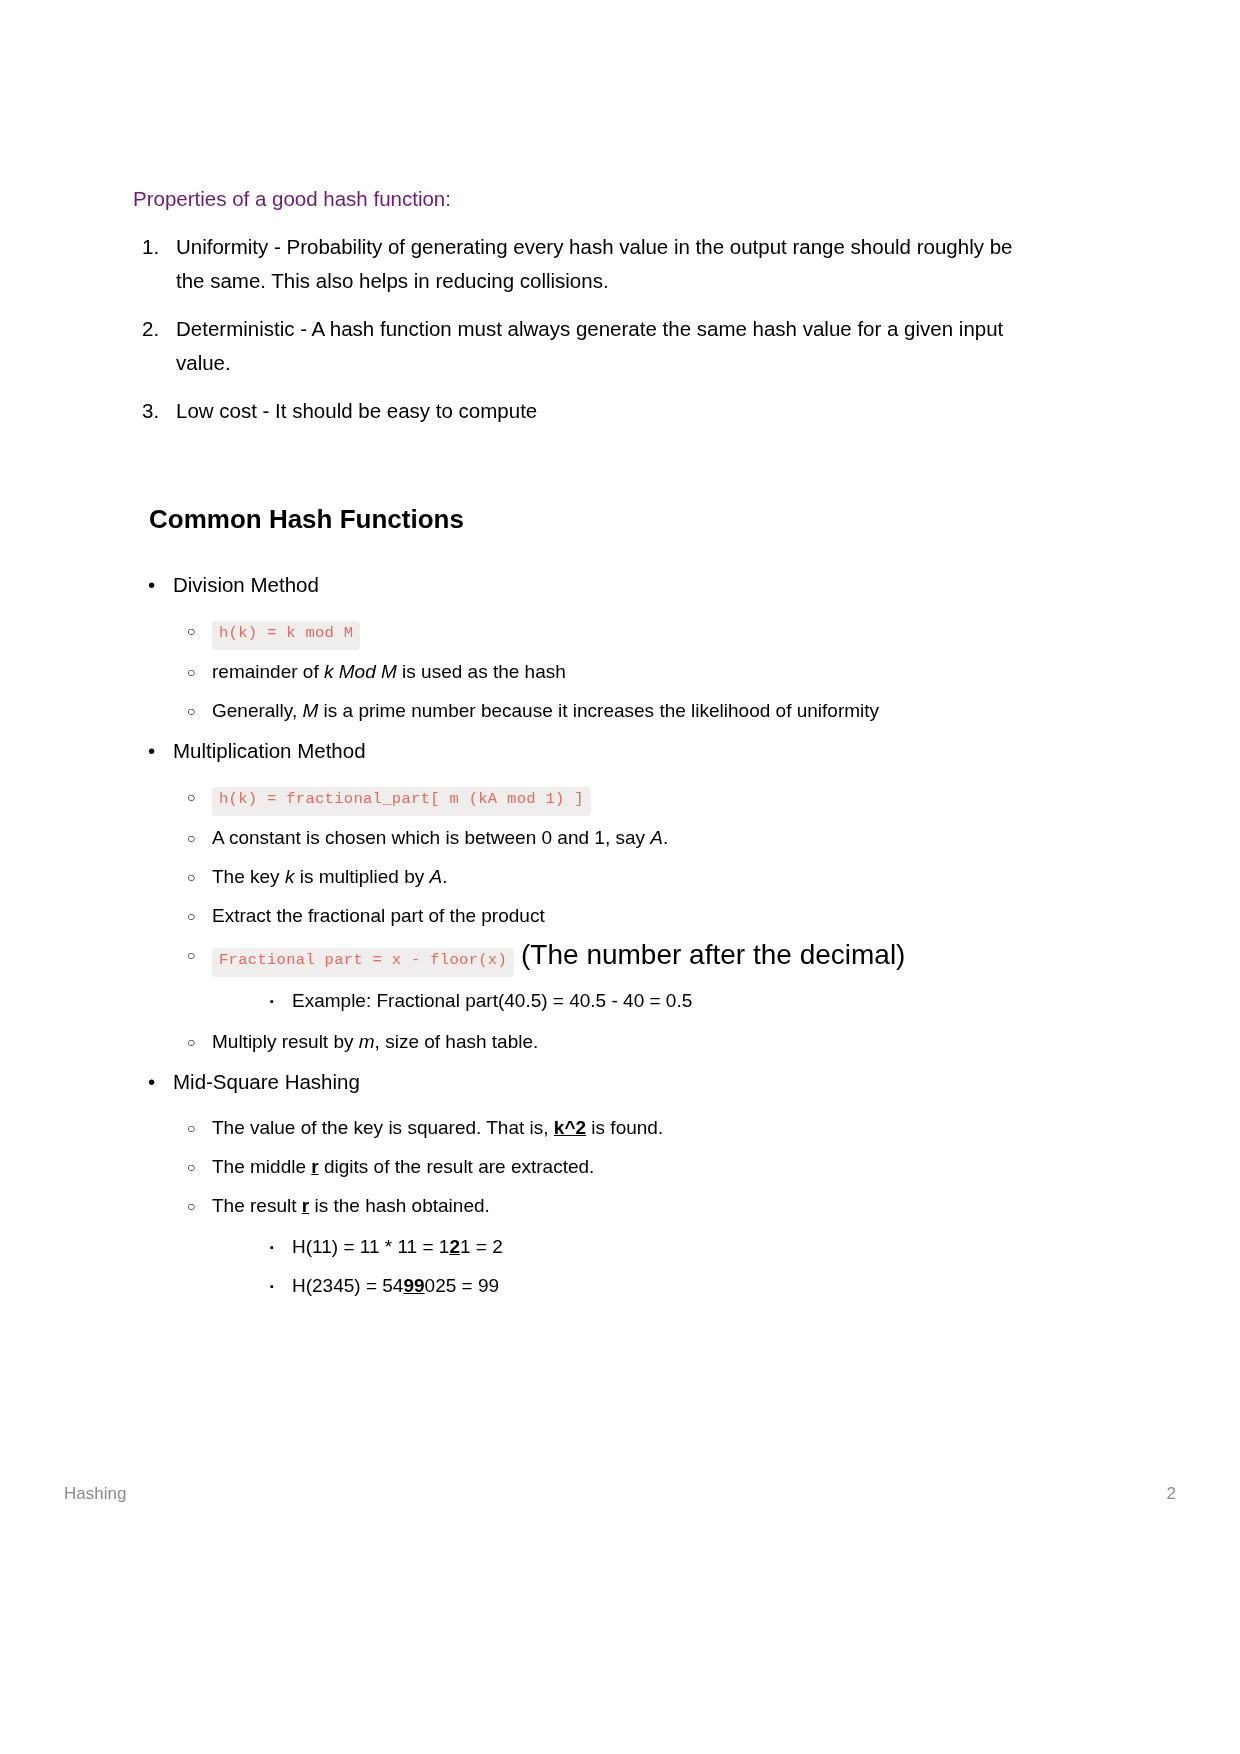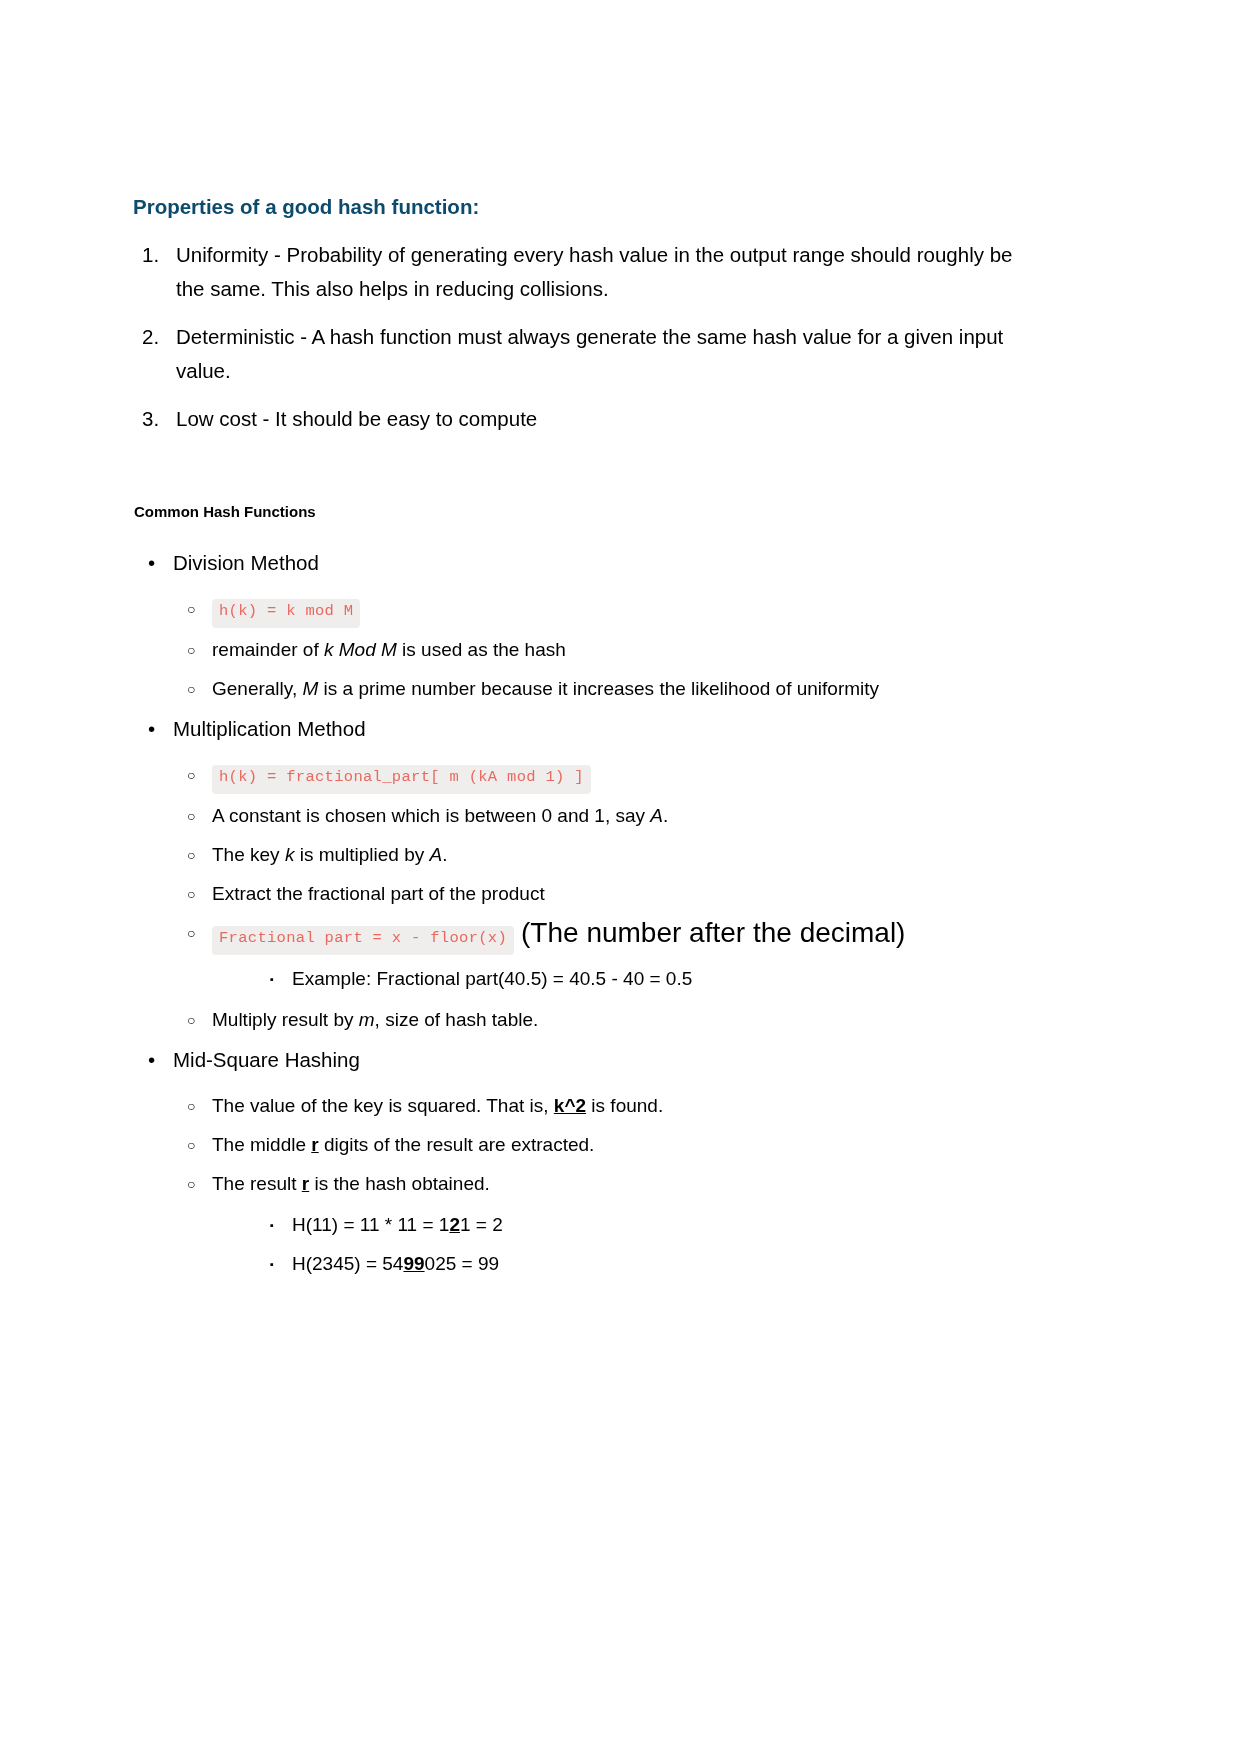--- a/index.html
+++ b/index.html
@@ -28,30 +28,29 @@
     position: absolute;
     left: 133px;
     top: 178px;
     width: 900px;
   }
 
   
   .para {
     font-size: 20.5px;
     line-height: 34px;
-    color: #0c4a6e;
-    margin: 12px 0 6px 0;
-    font-weight: bold;
+    color: #701a75;
+    margin: 4px 0 6px 0;
   }
 
   .section-title {
-    font-size: 15px;
+    font-size: 26px;
     line-height: 30px;
     font-weight: bold;
-    margin: 1px;
+    margin: 16px;
     color: #000;
   }
 
   
   ol.level1 {
     list-style: none;
     margin: 14px 0 0 0;
     padding: 0;
   }
   ol.level1 > li {
@@ -284,14 +283,18 @@
           <li class="b3">
             <span class="marker">▪</span>
             <span>H(2345) = 54</span><strong class="bd">99</strong><span>025 = 99</span>
           </li>
         </ul>
       </li>
     </ul>
 
   </div>
 
+  <div class="footer">
+    <span class="footer-left">Hashing</span>
+    <span class="footer-right">2</span>
+  </div>
 
 </div>
 
 </body></html>

